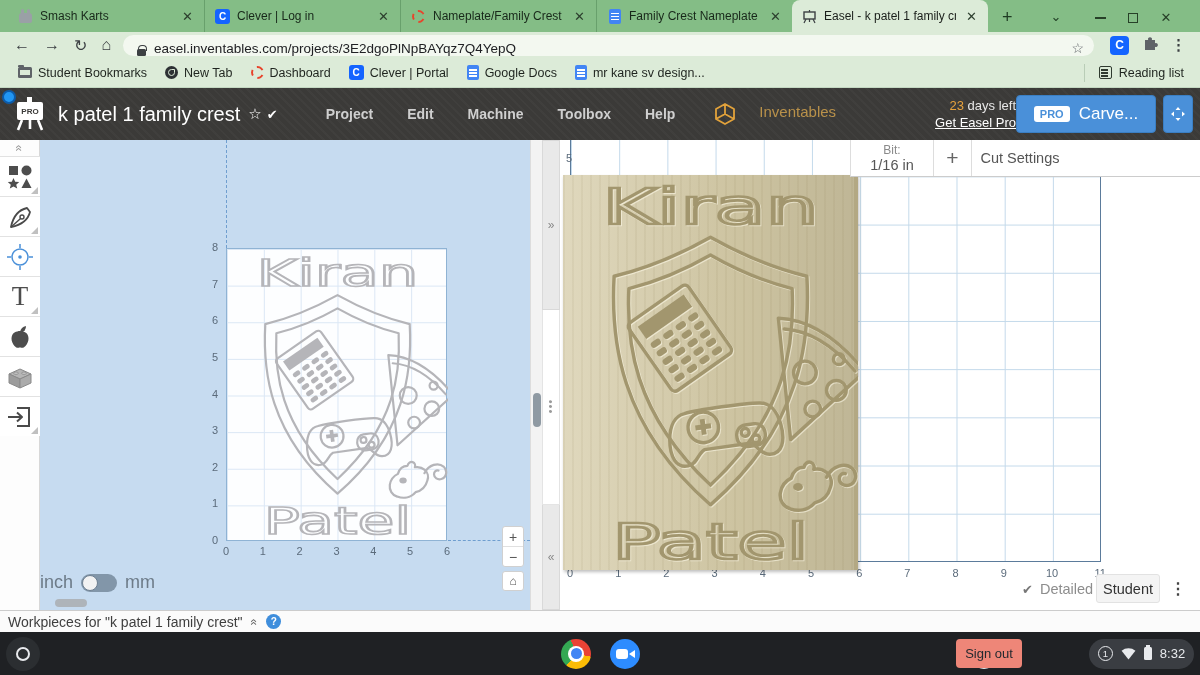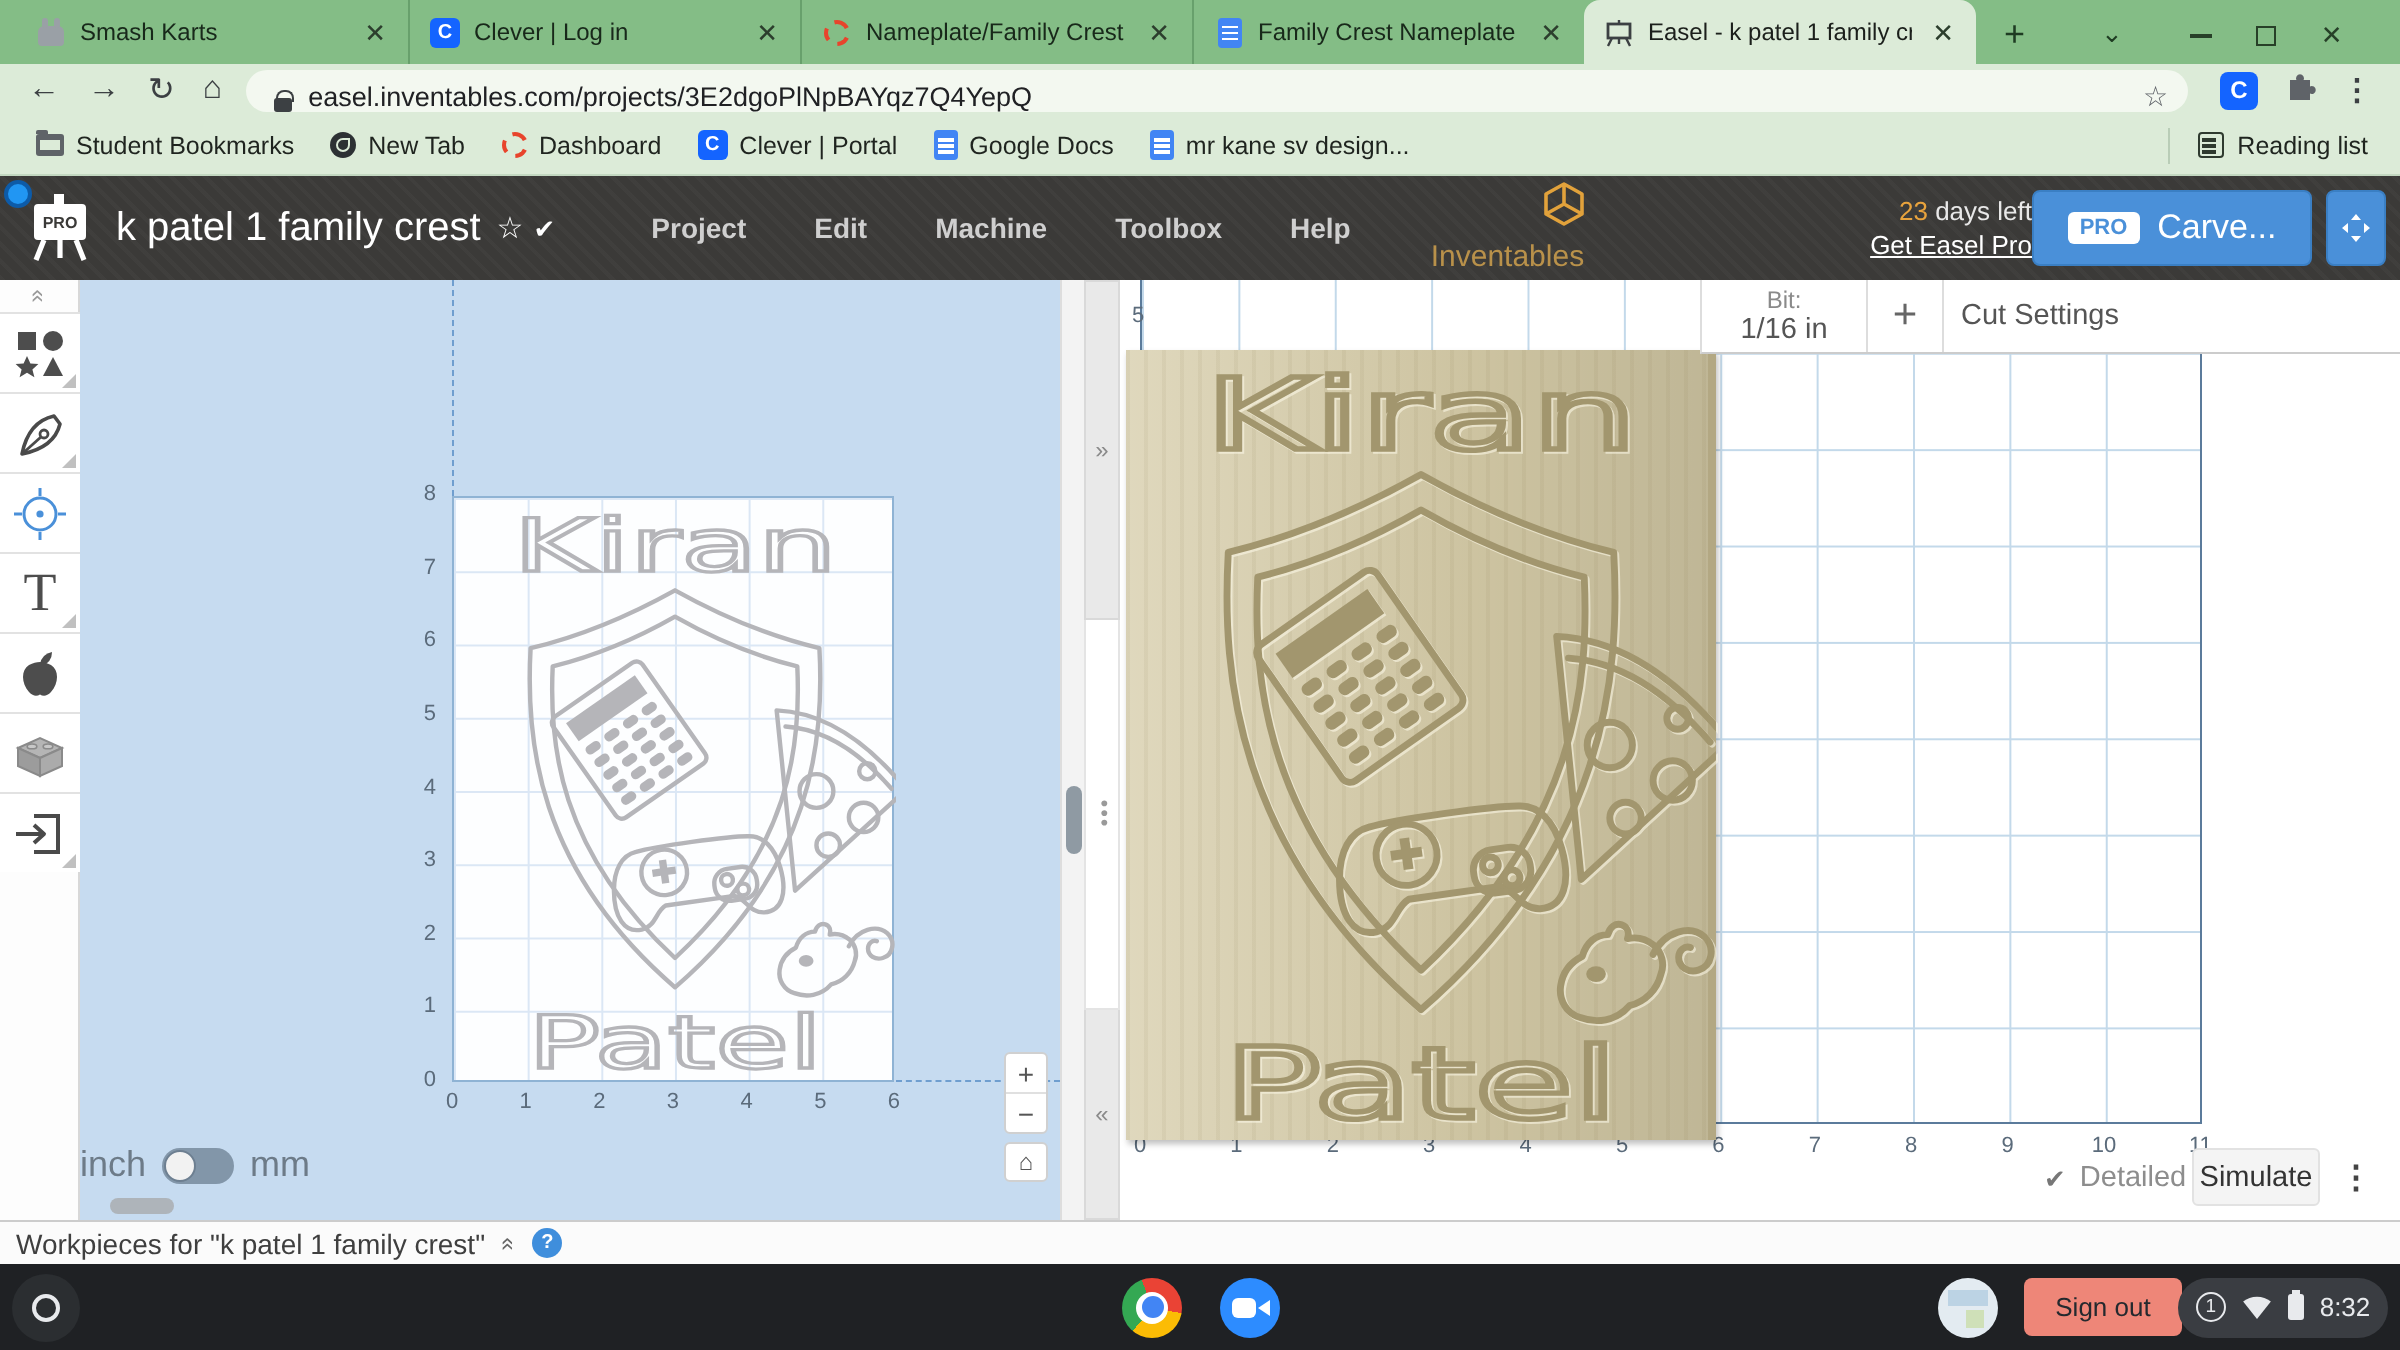--- a/index.html
+++ b/index.html
@@ -53,21 +53,21 @@
 
   
   #easelbar { position:absolute; left:0; top:88px; width:1200px; height:52px; background:#3b3a38;
     background-image:repeating-linear-gradient(45deg, rgba(255,255,255,0.025) 0 2px, transparent 2px 6px); display:flex; align-items:center; }
   #bluedot { position:absolute; left:2px; top:90px; width:14px; height:14px; border-radius:50%; background:#2196f3; border:2px solid #0d5ba8; z-index:30; }
   #easel-logo { margin-left:14px; position:relative; width:32px; height:38px; }
   #easel-title { color:#fff; font-size:20px; margin-left:12px; white-space:nowrap; }
   .title-star { color:#fff; font-size:15px; margin-left:8px; }
   .title-check { color:#fff; font-size:13px; margin-left:5px; }
   #easel-menus { display:flex; gap:34px; margin-left:48px; font-size:14px; color:#cfcfcf;font-weight:bold; }
-  #brand { display:flex; align-items:flex-end; gap:7px; margin-left:40px;flex-direction:column; }
+  #brand { display:flex; align-items:flex-start; gap:24px; margin-left:40px; }
   #brand span { color:#b9914a; font-size:15px; }
   #trial { margin-left:auto; text-align:right; font-size:13px; color:#e8e8e8; line-height:17px; }
   #trial .days { color:#e8a33d; }
   #trial a { color:#fff; text-decoration:underline; }
   #carve-btn { width:140px; height:38px; background:#4a90d9; border:1px solid #3a7fc4; border-radius:4px; display:flex; align-items:center; justify-content:center; gap:9px; }
   #carve-btn .pro { background:#fff; color:#4a90d9; font-weight:bold; font-size:11px; padding:2px 6px; border-radius:3px; }
   #carve-btn .lbl { color:#fff; font-size:17px; }
   #expand-btn { width:30px; height:38px; background:#4a90d9; border:1px solid #3a7fc4; border-radius:4px; margin:0 7px; color:#fff; display:flex; align-items:center; justify-content:center; }
 
   
@@ -155,21 +155,21 @@
   #chrome-ic { position:absolute; left:561px; width:30px; height:30px; border-radius:50%;
     background:conic-gradient(from -20deg, #ea4335 0 120deg, #fbbc05 120deg 240deg, #34a853 240deg 360deg); }
   #chrome-ic:before { content:""; position:absolute; left:7px; top:7px; width:16px; height:16px; background:#fff; border-radius:50%; }
   #chrome-ic:after { content:""; position:absolute; left:9.5px; top:9.5px; width:11px; height:11px; background:#4285f4; border-radius:50%; }
   #zoom-ic { position:absolute; left:610px; width:30px; height:30px; border-radius:50%; background:#2d8cff; }
   #zoom-ic:before { content:""; position:absolute; left:6px; top:10px; width:12px; height:10px; background:#fff; border-radius:3px; }
   #zoom-ic:after { content:""; position:absolute; left:19px; top:11px; border-top:4px solid transparent; border-bottom:4px solid transparent; border-right:6px solid #fff; }
   #avatar { position:absolute; left:969px; width:30px; height:30px; border-radius:50%; background:#e3ebf1; overflow:hidden; }
   #avatar:before { content:""; position:absolute; left:5px; top:6px; width:20px; height:8px; background:#bcd3e4; }
   #avatar:after { content:""; position:absolute; left:14px; top:16px; width:9px; height:9px; background:#cfe0b8; }
-  #signout { position:absolute; left:1012px; width:79px; height:29px; background:#ee8678; border-radius:4px; color:#24292e; font-size:13px; display:flex; align-items:center; justify-content:center; }
+  #signout { position:absolute; left:956px; width:66px; height:29px; background:#ee8678; border-radius:4px; color:#24292e; font-size:13px; display:flex; align-items:center; justify-content:center; }
   #tray { position:absolute; left:1089px; width:105px; height:30px; background:#3a3d42; border-radius:15px; display:flex; align-items:center; justify-content:center; gap:8px; color:#e8eaed; }
   #notif { width:15px; height:15px; border:1.5px solid #e8eaed; border-radius:50%; font-size:9.5px; display:flex; align-items:center; justify-content:center; }
   #battery { width:8px; height:13px; background:#e8eaed; border-radius:1.5px; position:relative; }
   #battery:before { content:""; position:absolute; top:-2px; left:2px; width:4px; height:2px; background:#e8eaed; }
   #time { font-size:13px; }
 </style>
 </head>
 <body>
 
 <svg width="0" height="0" style="position:absolute">
@@ -515,21 +515,21 @@
           <div class="mp-big">1/16 in</div>
         </div>
       </div>
       <div class="mp-sec" id="mp-add">+</div>
       <div class="mp-sec" id="mp-cut">Cut Settings</div>
     </div>
     <div id="detailed">
       <span class="chk">✔</span>
       <span>Detailed</span>
     </div>
-    <div id="simulate-btn">Simulate</div>
+    <div id="simulate-btn">Student</div>
     <div id="sim-kebab">⋮</div>
   </div>
 </div>
 
 <div id="statusbar">
   <span class="txt">Workpieces for "k patel 1 family crest"</span>
   <span class="up">«</span>
   <span id="help-q">?</span>
 </div>
 

